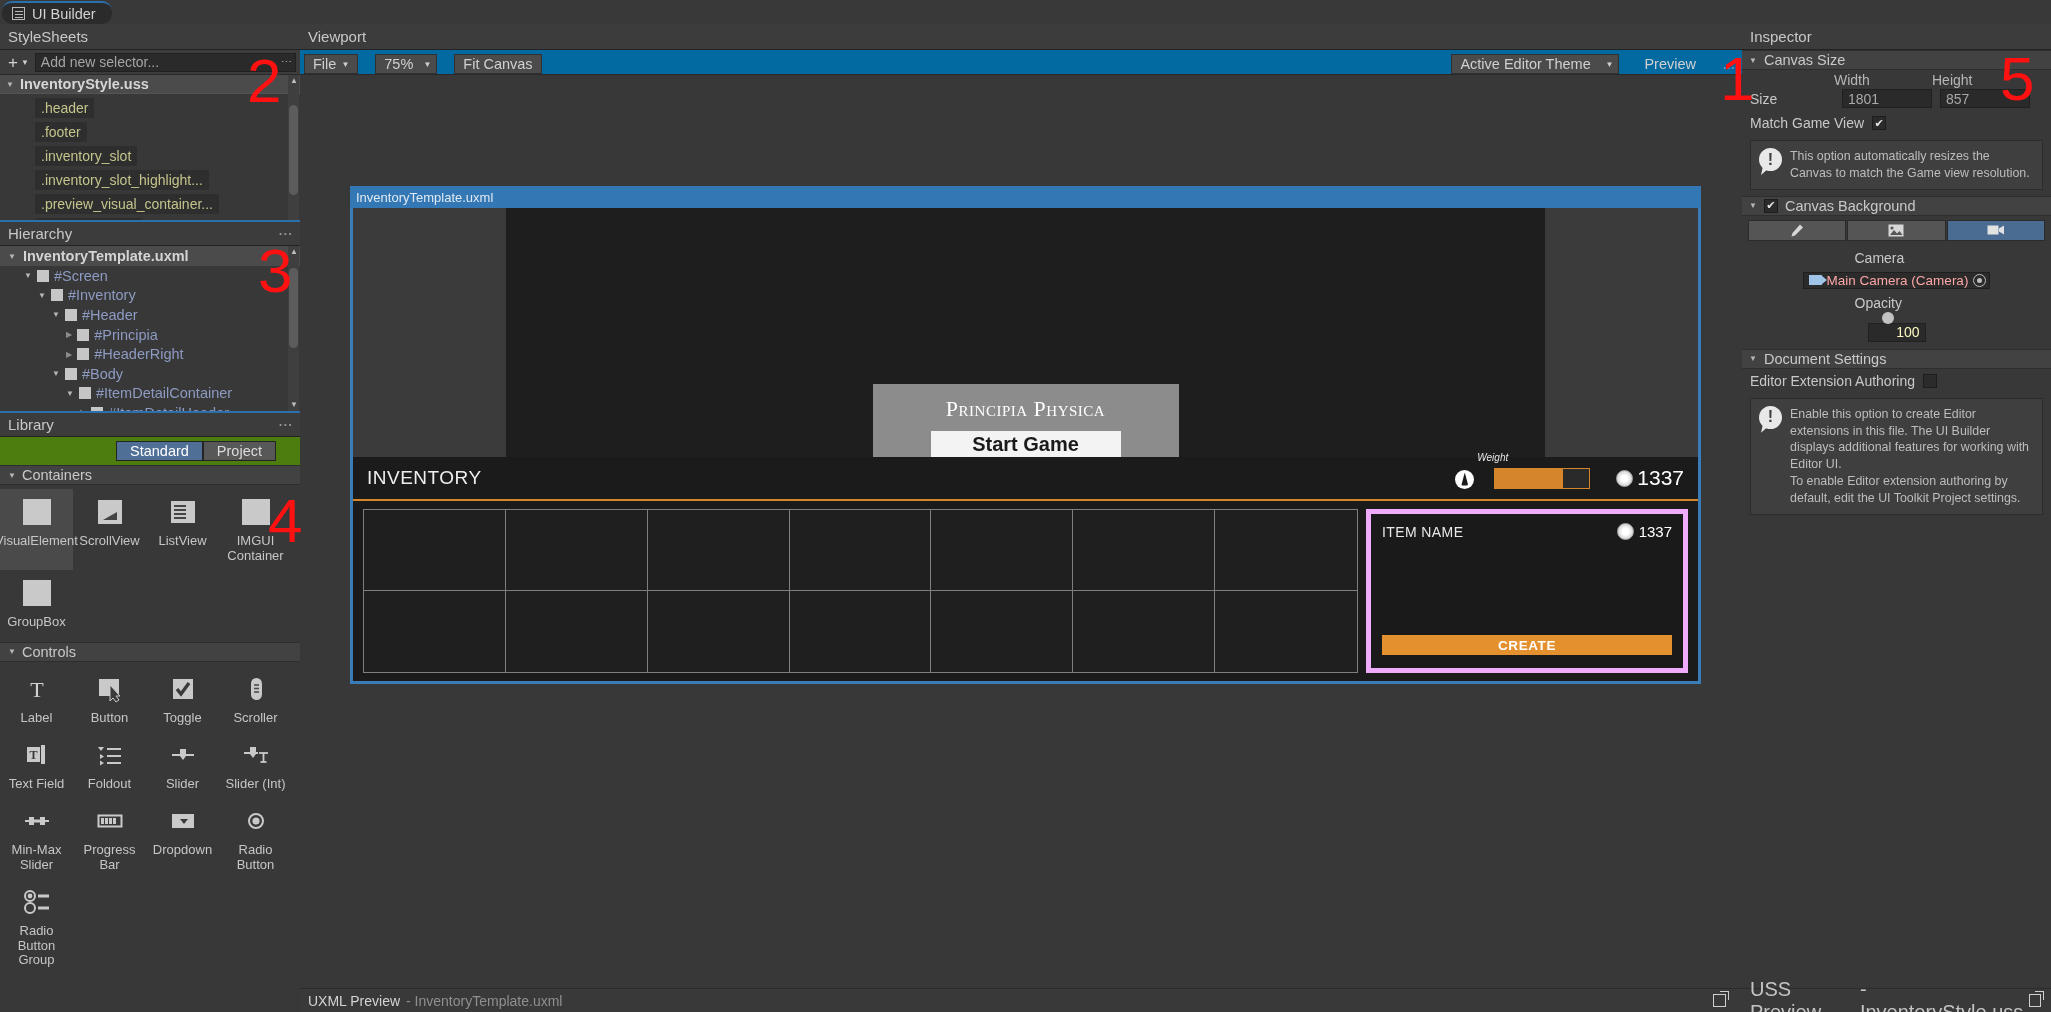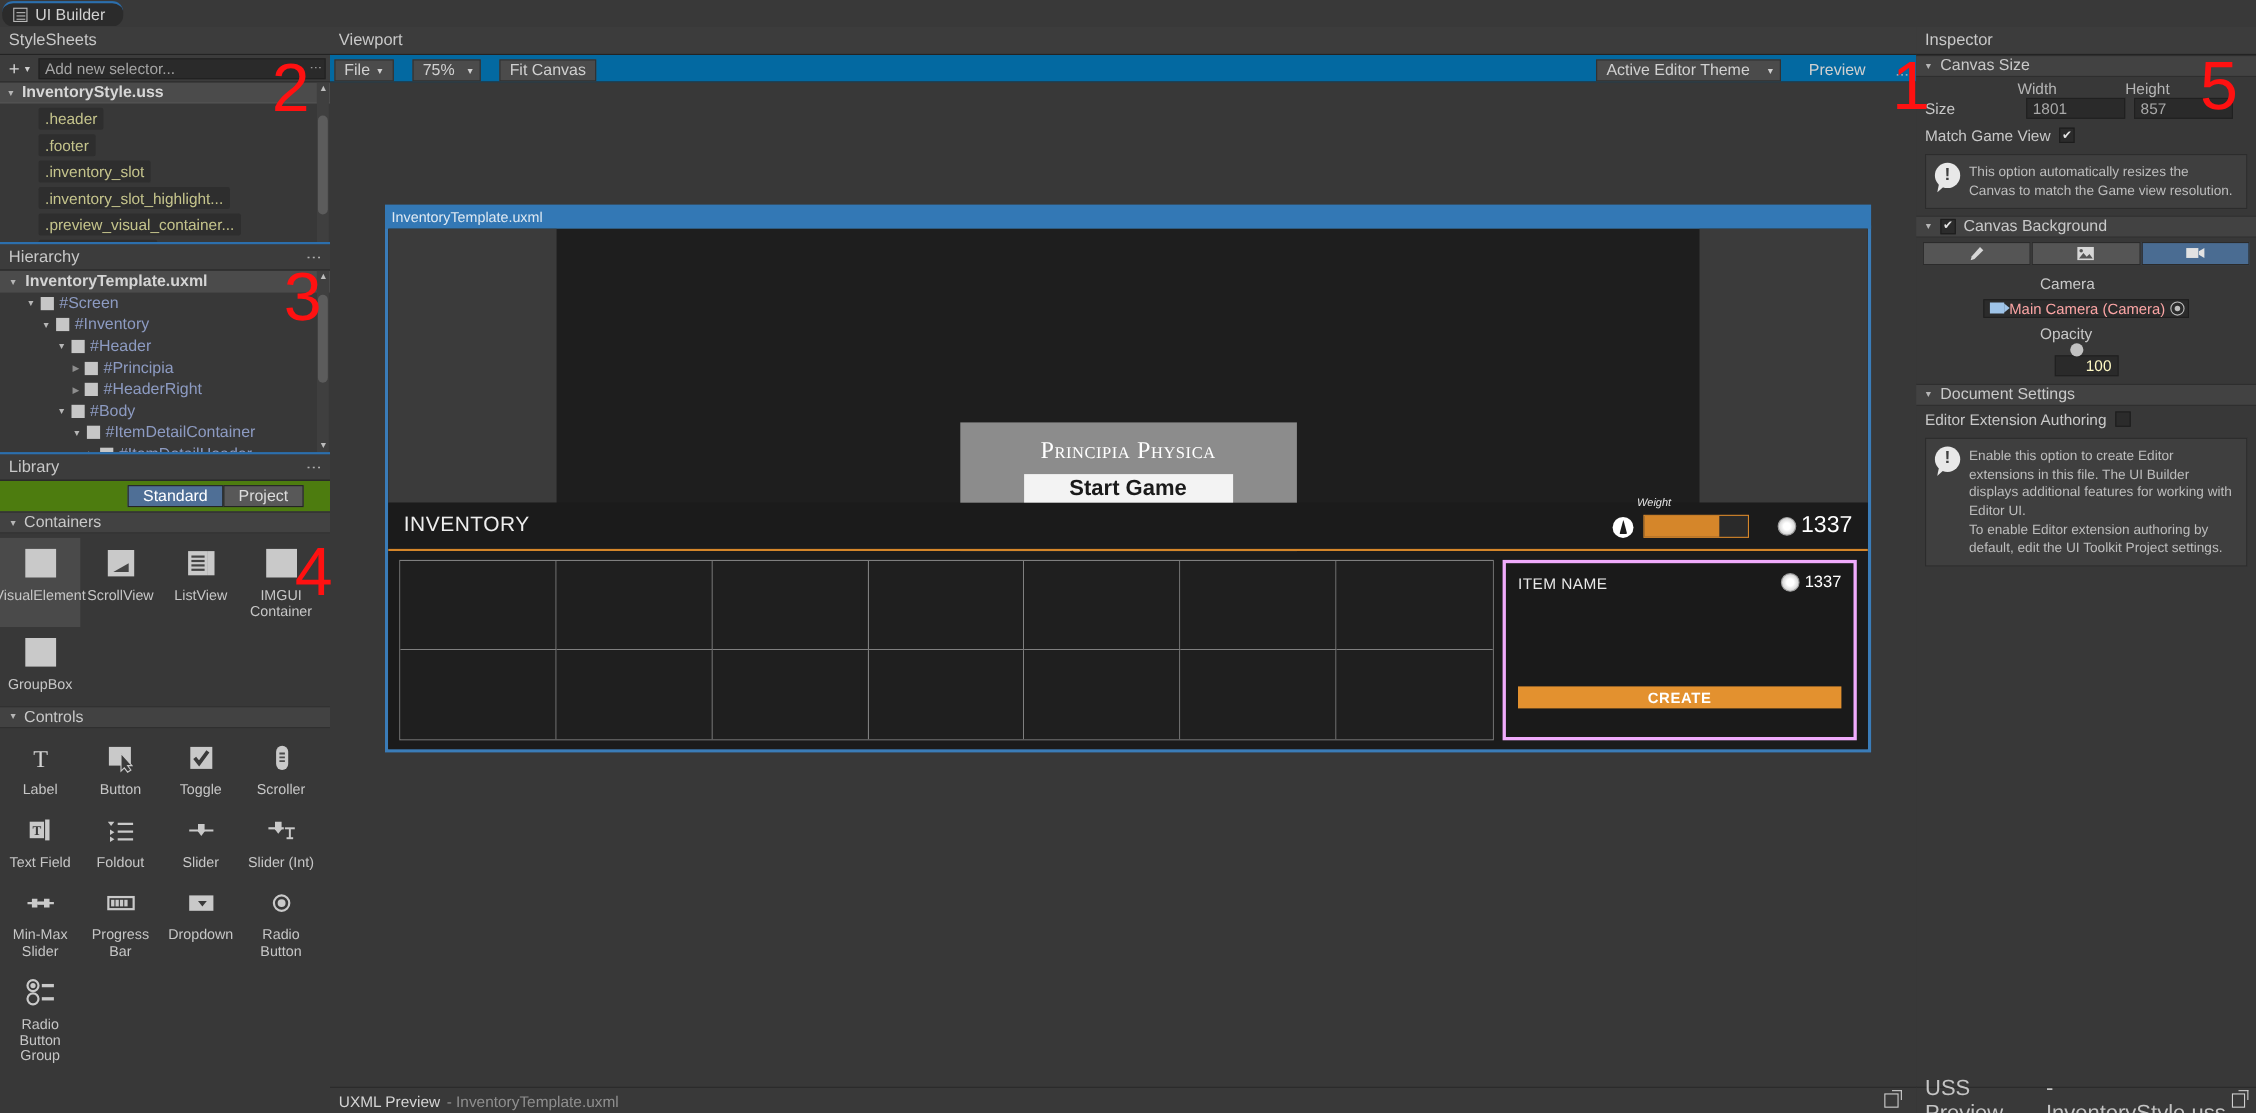--- a/index.html
+++ b/index.html
@@ -190,21 +190,21 @@
   .mm-btn.b2 { font-weight: 400; }
   .mm-btn.b1 { font-weight: 700; }
 
   
   #inv-header {
     position: absolute; left: 0; right: 0; bottom: 180px; height: 44px;
     background: #1b1b1b; border-bottom: 2px solid #d5862a;
     display: flex; align-items: center; padding: 0 14px;
   }
   #inv-title { font-size: 19px; color: #eee; letter-spacing: 0.5px; }
-  #weight-wrap { margin-left: auto; display: flex; align-items: flex-end; gap: 9px; position: relative; font-style: italic; }
+  #weight-wrap { margin-left: auto; display: flex; align-items: flex-end; gap: 20px; position: relative; font-style: italic; }
   #weight-label { position: absolute; left: 22px; top: -16px; font-size: 10px; color: #e6e6e6; }
   .coin {
     width: 17px; height: 17px; border-radius: 50%; background: #e9e9e9;
     border: 1px solid #9a9a9a; display:inline-block; flex:none;
     background-image: radial-gradient(circle at 50% 50%, #ffffff 30%, #d5d5d5 70%);
   }
   .weight-ico {
     width: 19px; height: 19px; border-radius: 50%; background: #fff;
     position: relative; flex: none;
   }
@@ -226,22 +226,22 @@
     background: #1b1b1b; display: flex; padding: 8px 10px 8px 10px; gap: 8px;
   }
   #slots {
     flex: 1; display: grid; grid-template-columns: repeat(7, 1fr);
     grid-template-rows: repeat(2, 1fr); border: 1px solid #7f7f7f;
   }
   .slot { border-right: 1px solid #7f7f7f; border-bottom: 1px solid #7f7f7f; background:#1f1f1f; }
   .slot:nth-child(7n) { border-right: none; }
   .slot:nth-child(n+8) { border-bottom: none; }
   #detail {
-    width: 322px; border: 3px solid #f0abfc; background: #1a1a1a;
-    padding: 9px 11px 26px 11px; display: flex; flex-direction: column;
+    width: 322px; border: 5px solid #f0abfc; background: #1a1a1a;
+    padding: 9px 11px 13px 11px; display: flex; flex-direction: column;
   }
   #detail-head { display: flex; align-items: center; }
   #detail-name { font-size: 14px; color: #e8e8e8; letter-spacing: 0.4px; }
   #detail-price { margin-left: auto; display: flex; align-items: center; gap: 5px;
                   font-size: 15px; color: #fff; }
   #detail-desc { margin-top: 9px; font-size: 13.6px; line-height: 1.47; color: #cfcfcf; }
   #create-btn {
     margin-top: auto; height: 20px; background: #e3912f; color: #fff;
     display: flex; align-items: center; justify-content: center;
     font-size: 13.5px; font-weight: 700; letter-spacing: 0.6px;

